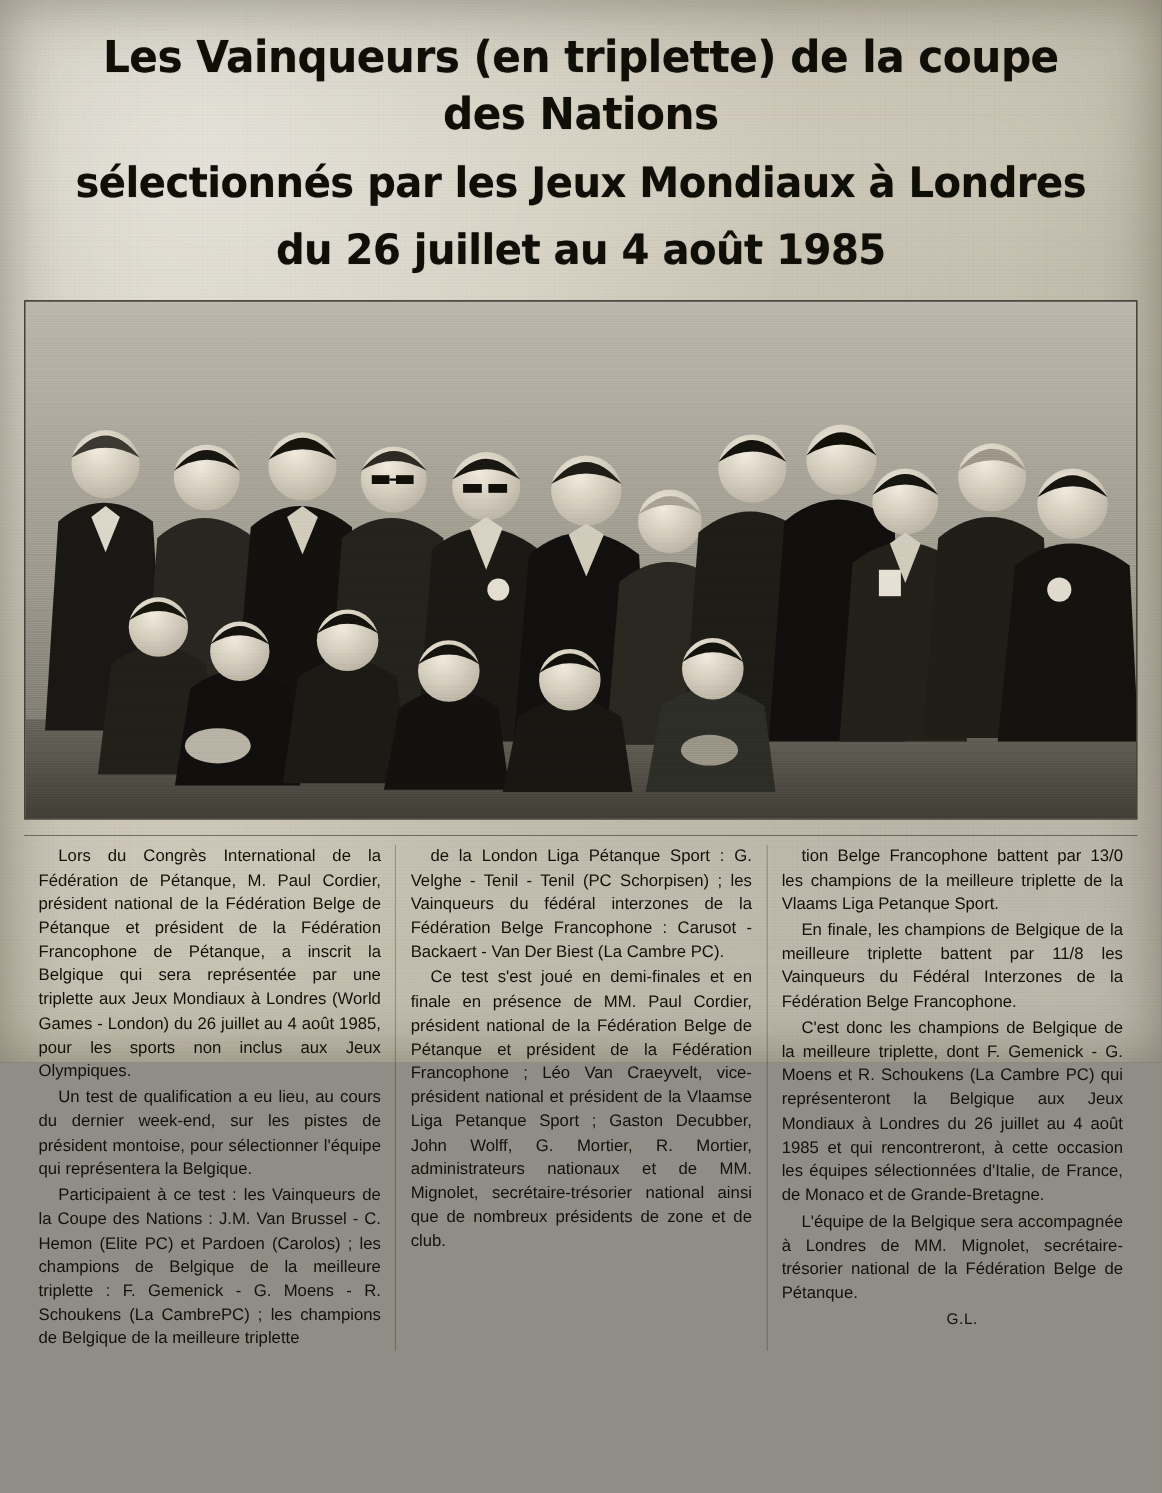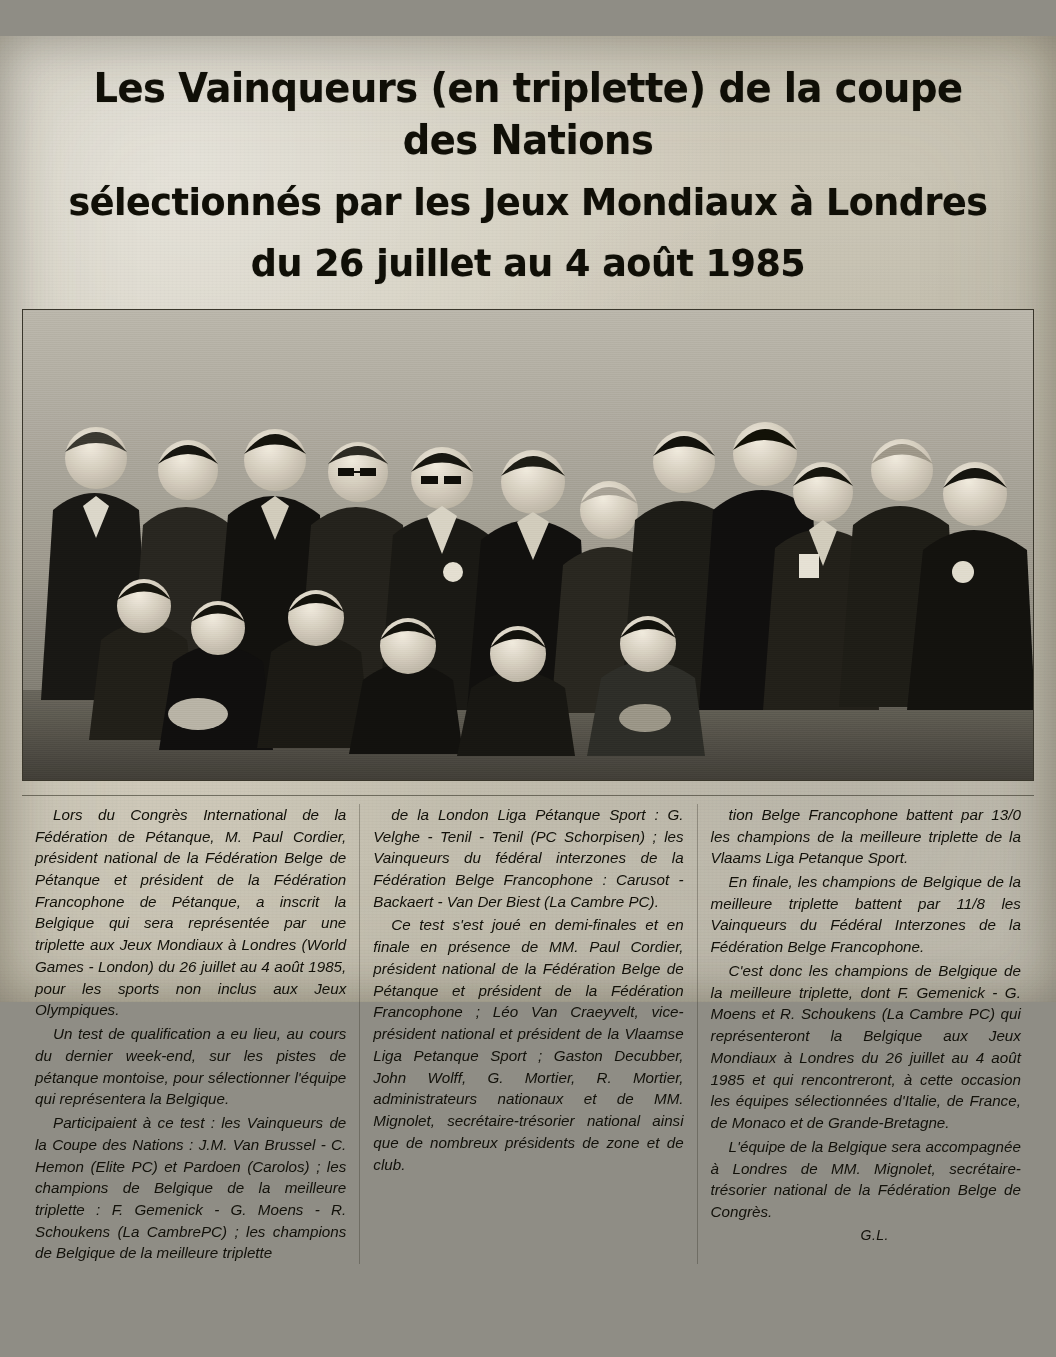--- a/index.html
+++ b/index.html
@@ -20,21 +20,20 @@
     width: 1056px;
     height: 966px;
     background:
       radial-gradient(circle at 18% 12%, rgba(255,255,255,0.35) 0%, rgba(255,255,255,0) 45%),
       radial-gradient(circle at 82% 78%, rgba(0,0,0,0.10) 0%, rgba(0,0,0,0) 55%),
       linear-gradient(135deg, #d9d5c8 0%, #cfcabb 35%, #c8c3b3 60%, #d2cec1 100%);
     box-sizing: border-box;
     padding: 0;
     color: #16150f;
     filter: contrast(1.02);
-    margin-top: 36px;
   }
 
   
   #grain {
     position: absolute;
     inset: 0;
     pointer-events: none;
     opacity: .30;
     background-image:
       repeating-linear-gradient(0deg, rgba(0,0,0,.045) 0 1px, rgba(255,255,255,0) 1px 3px),
@@ -104,21 +103,21 @@
     box-sizing: border-box;
     padding: 0 13px;
     font-family: "Liberation Sans", sans-serif;
     font-size: 15.2px;
     line-height: 1.43;
     text-align: justify;
     color: #14130c;
     hyphens: manual;
   }
   .col + .col { border-left: 1px solid rgba(40,38,28,.30); }
-  .col p { margin: 0 0 0 0; text-indent: 18px; font-style: italic; }
+  .col p { margin: 0 0 0 0; text-indent: 18px; }
   .col p + p { margin-top: 2px; }
   .sig {
     text-align: center;
     font-size: 14px;
     margin-top: 2px;
     text-indent: 0;
     letter-spacing: .5px;
   }
 </style>
 </head>
@@ -280,33 +279,33 @@
 
       <rect x="0" y="0" width="1010" height="470" fill="none"></rect>
     </svg>
     <div class="photo-grain"></div>
   </div>
 
   <div class="article">
 
     <div class="col">
       <p>Lors du Congrès International de la Fédération de Pétanque, M. Paul Cordier, président national de la Fédération Belge de Pétanque et président de la Fédération Francophone de Pétanque, a inscrit la Belgique qui sera représentée par une triplette aux Jeux Mondiaux à Londres (World Games - London) du 26 juillet au 4 août 1985, pour les sports non inclus aux Jeux Olympiques.</p>
-      <p>Un test de qualification a eu lieu, au cours du dernier week-end, sur les pistes de pétanque montoise, pour sélectionner l'équipe qui représentera la Belgique.</p>
+      <p>Un test de qualification a eu lieu, au cours du dernier week-end, sur les pistes de président montoise, pour sélectionner l'équipe qui représentera la Belgique.</p>
       <p>Participaient à ce test : les Vainqueurs de la Coupe des Nations : J.M. Van Brussel - C. Hemon (Elite PC) et Pardoen (Carolos) ; les champions de Belgique de la meilleure triplette : F. Gemenick - G. Moens - R. Schoukens (La CambrePC) ; les champions de Belgique de la meilleure triplette</p>
     </div>
 
     <div class="col">
       <p>de la London Liga Pétanque Sport : G. Velghe - Tenil - Tenil (PC Schorpisen) ; les Vainqueurs du fédéral interzones de la Fédération Belge Francophone : Carusot - Backaert - Van Der Biest (La Cambre PC).</p>
       <p>Ce test s'est joué en demi-finales et en finale en présence de MM. Paul Cordier, président national de la Fédération Belge de Pétanque et président de la Fédération Francophone ; Léo Van Craeyvelt, vice-président national et président de la Vlaamse Liga Petanque Sport ; Gaston Decubber, John Wolff, G. Mortier, R. Mortier, administrateurs nationaux et de MM. Mignolet, secrétaire-trésorier national ainsi que de nombreux présidents de zone et de club.</p>
     </div>
 
     <div class="col">
       <p>tion Belge Francophone battent par 13/0 les champions de la meilleure triplette de la Vlaams Liga Petanque Sport.</p>
       <p>En finale, les champions de Belgique de la meilleure triplette battent par 11/8 les Vainqueurs du Fédéral Interzones de la Fédération Belge Francophone.</p>
       <p>C'est donc les champions de Belgique de la meilleure triplette, dont F. Gemenick - G. Moens et R. Schoukens (La Cambre PC) qui représenteront la Belgique aux Jeux Mondiaux à Londres du 26 juillet au 4 août 1985 et qui rencontreront, à cette occasion les équipes sélectionnées d'Italie, de France, de Monaco et de Grande-Bretagne.</p>
-      <p>L'équipe de la Belgique sera accompagnée à Londres de MM. Mignolet, secrétaire-trésorier national de la Fédération Belge de Congrès.</p>
+      <p>L'équipe de la Belgique sera accompagnée à Londres de MM. Mignolet, secrétaire-trésorier national de la Fédération Belge de Pétanque.</p>
       <p class="sig">G.L.</p>
     </div>
 
   </div>
 
   <div id="edges"></div>
 </div>
 
 </body></html>

